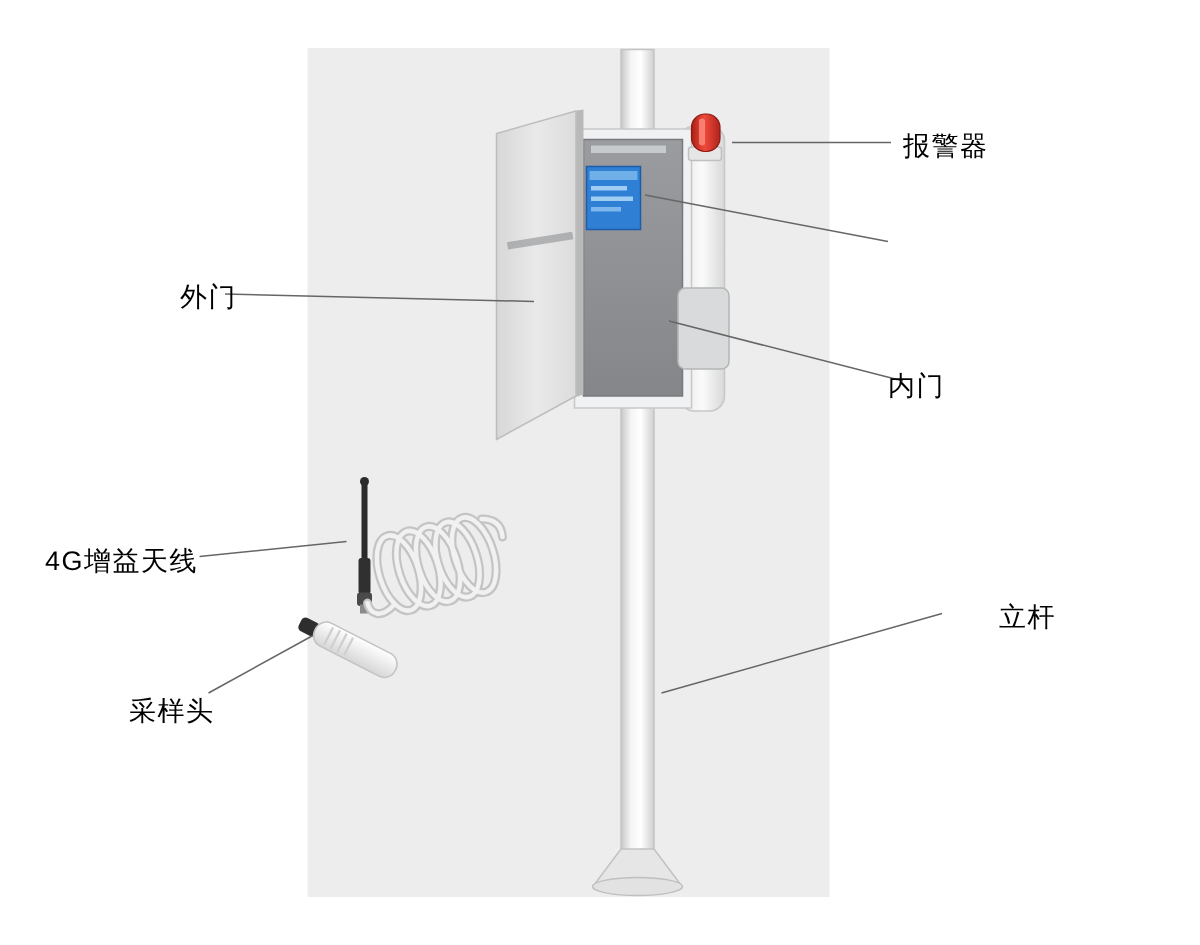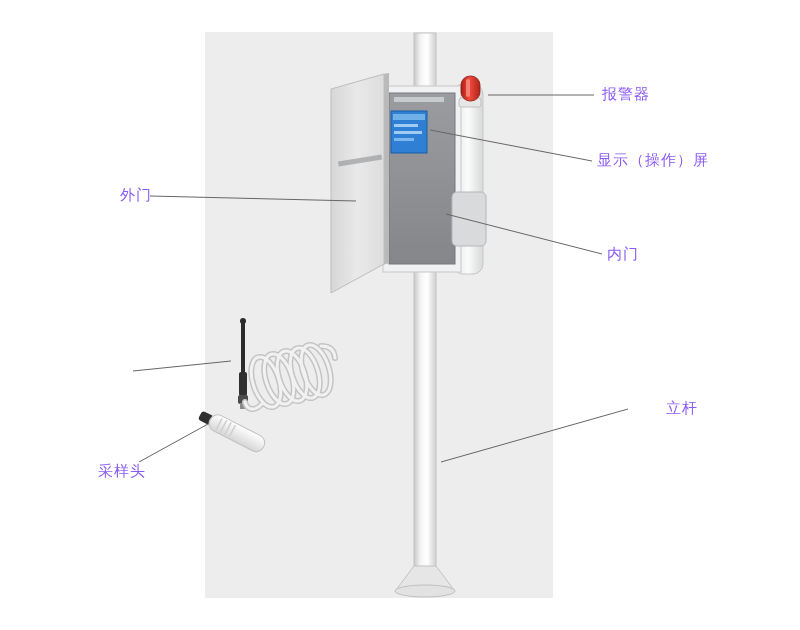--- a/index.html
+++ b/index.html
@@ -1,21 +1,21 @@
 <!DOCTYPE html>
 <html><head>
 <meta charset="utf-8">
 <style>
   * { margin:0; padding:0; box-sizing:border-box; }
   html,body { background:#ffffff; }
   body { font-family:"Liberation Sans","DejaVu Sans",sans-serif; }
   .stage { position:relative; width:800px; height:630px; background:#ffffff; overflow:hidden; }
   .band { position:absolute; left:205px; top:32px; width:348px; height:566px; background:#ededed; }
   .figure-svg { position:absolute; left:0; top:0; }
-  .callout { position:absolute; font-size:15px; color:#8b5cf6; letter-spacing:1px; white-space:nowrap; }
+  .callout { position:absolute; font-size:18px; color:#000000; letter-spacing:1px; white-space:nowrap; }
 </style>
 </head>
 <body>
 
 <div class="stage">
 
   <div class="band"></div>
 
   <svg class="figure-svg" width="800" height="630" viewBox="0 0 800 630">
     <defs>
@@ -132,19 +132,19 @@
       <line x1="430" y1="130" x2="592" y2="161"></line>
       <line x1="150" y1="196" x2="356" y2="201"></line>
       <line x1="446" y1="214" x2="602" y2="254"></line>
       <line x1="133" y1="371" x2="231" y2="361"></line>
       <line x1="139" y1="462" x2="208" y2="424"></line>
       <line x1="628" y1="409" x2="441" y2="462"></line>
     </g>
   </svg>
 
   <div class="callout" style="left:602px; top:85px;">报警器</div>
-  <div class="callout" style="left:597px; top:151px;">显示（操作）屏</div>
   <div class="callout" style="left:120px; top:186px;">外门</div>
-  <div class="callout" style="left:607px; top:245px;">内门</div>
-  <div class="callout" style="left:98px;  top:462px;">采样头</div>
+  <div class="callout" style="left:592px; top:245px;">内门</div>
+  <div class="callout" style="left:30px;  top:362px;">4G增益天线</div>
+  <div class="callout" style="left:86px;  top:462px;">采样头</div>
   <div class="callout" style="left:666px; top:399px;">立杆</div>
 
 </div>
 
 </body></html>

